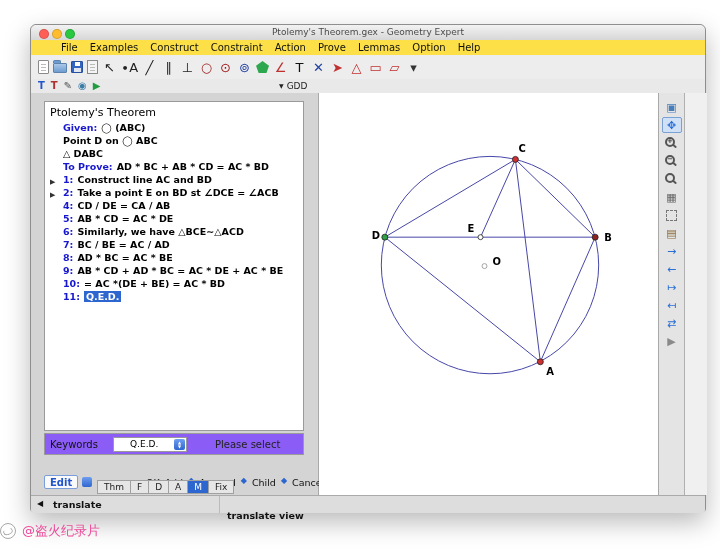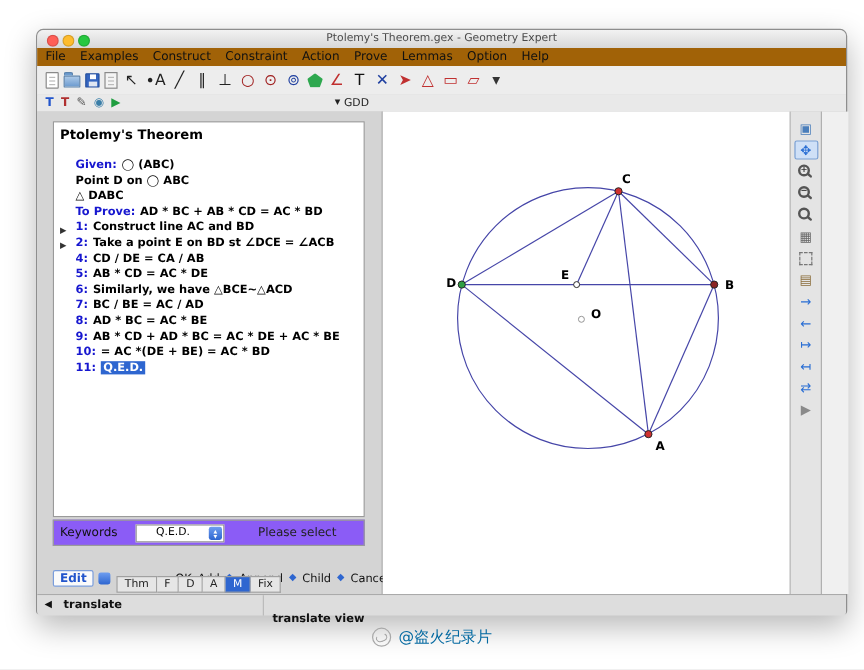--- a/index.html
+++ b/index.html
@@ -5,37 +5,37 @@
   html,body{margin:0;padding:0}
   body{width:720px;height:558px;background:#ffffff;font-family:"DejaVu Sans",sans-serif;position:relative;overflow:hidden}
 
   .window{position:absolute;left:30px;top:24px;width:676px;height:488px;background:#ececec;border:1px solid #8e8e8e;border-radius:6px 6px 3px 3px;box-shadow:0 10px 26px rgba(0,0,0,.28);box-sizing:border-box}
 
   .titlebar{position:absolute;top:0;left:0;right:0;height:15px;background:linear-gradient(#f2f2f2,#d7d7d7);border-bottom:1px solid #b5b5b5;border-radius:6px 6px 0 0}
   .tl{position:absolute;top:4px;width:8px;height:8px;border-radius:50%;border:0.5px solid rgba(0,0,0,.15)}
   .tl.red{left:8px;background:#ff5f57}.tl.yellow{left:21px;background:#febc2e}.tl.green{left:34px;background:#28c840}
   .wtitle{position:absolute;left:0;right:0;text-align:center;font-size:9px;line-height:15px;color:#4a4a4a}
 
-  .menubar{position:absolute;top:15px;left:0;right:0;height:15px;background:#a16207;border-bottom:1px solid #cfcfcf;display:flex;align-items:center;padding-left:1px}
+  .menubar{position:absolute;top:15px;left:0;right:0;height:15px;background:#fde047;border-bottom:1px solid #cfcfcf;display:flex;align-items:center;padding-left:24px}
   .menu-item{font-size:10px;color:#111;padding:0 6px;line-height:15px}
 
   .toolbar{position:absolute;top:30px;left:0;right:0;height:24px;background:#ededed;border-bottom:1px solid #c8c8c8;display:flex;align-items:center;padding-left:7px;gap:4px}
   .gicon{font-size:13px;line-height:1;display:inline-block;min-width:15px;text-align:center}
 
   .subtoolbar{position:absolute;top:54px;left:0;right:0;height:14px;background:#e9e9e9;border-bottom:1px solid #c5c5c5}
   #subtools{position:absolute;left:7px;top:0;height:14px;display:flex;align-items:center;gap:6px}
   .stool{font-size:10px;line-height:14px;font-weight:bold}
   .gdd{position:absolute;left:248px;top:0;font-size:9px;color:#222;line-height:14px}
   .gdd .caret{font-size:6px;margin-right:3px;vertical-align:1px}
 
   .main{position:absolute;top:68px;left:0;right:0;height:402px;background:#d8d8d8}
 
   .left-panel{position:absolute;left:0;top:0;width:288px;height:402px;background:#d4d4d4;border-right:1px solid #a8a8a8;box-sizing:border-box}
   .proof-box{position:absolute;left:13px;top:8px;width:260px;height:330px;background:#fff;border:1px solid #9a9a9a;box-sizing:border-box;padding:4px 5px;overflow:hidden}
-  .ptitle{font-size:11px;font-weight:bold;color:#000;margin-bottom:12px}
+  .ptitle{font-size:11px;font-weight:normal;color:#000;margin-bottom:2px}
   .pline{font-size:9.5px;font-weight:bold;color:#000;line-height:13px;position:relative;padding-left:13px;white-space:nowrap}
   .pline .arrow{position:absolute;left:0;top:3px;font-size:7px;color:#333}
   .kw,.num{color:#1717cf;margin-right:4px}
   .sel{background:#2e66d0;color:#fff;padding:0 2px}
 
   .keywords-box{position:absolute;left:13px;top:340px;width:260px;height:22px;background:#8b5cf6;border:1px solid #9a9a9a;box-sizing:border-box}
   .kw-label{position:absolute;left:5px;top:5px;font-size:10px;color:#111}
   .combo{position:absolute;left:68px;top:3px;width:74px;height:15px;background:#fff;border:1px solid #999;box-sizing:border-box;font-size:9px;line-height:13px;padding-left:16px}
   .stepper{position:absolute;right:1px;top:1px;width:11px;height:11px;background:linear-gradient(#6f9ef0,#2e66d0);border-radius:2px;display:flex;flex-direction:column;align-items:center;justify-content:center}
   .stepper i{font-style:normal;color:#fff;font-size:4px;line-height:4px}
@@ -60,21 +60,21 @@
   .rtool.active{background:#cfe0f7;border:1px solid #7aa0d4;border-radius:2px}
 
   .vscroll{position:absolute;left:654px;top:0;width:22px;height:402px;background:#f0f0f0}
 
   .statusbar{position:absolute;left:0;right:0;top:470px;height:17px;background:#dddddd;border-top:1px solid #aaa;border-radius:0 0 3px 3px}
   .sb-arrow{position:absolute;left:6px;top:4px;font-size:8px;color:#111;line-height:8px}
   .sb-left{position:absolute;left:22px;top:3px;font-size:9.5px;font-weight:bold;color:#111}
   .sb-div{position:absolute;left:188px;top:0;bottom:0;width:1px;background:#bbb}
   .sb-center{position:absolute;left:196px;top:14px;font-size:9.5px;font-weight:bold;color:#111}
 
-  .watermark{position:absolute;left:0;right:0;top:522px;display:flex;justify-content:center;align-items:center;gap:6px;color:#0369a1}
+  .watermark{position:absolute;left:0;right:0;top:522px;display:flex;align-items:center;gap:6px;color:#ec4899}
   .wm-logo{width:16px;height:16px;border:1.5px solid #a8a8a8;border-radius:50%;position:relative;box-sizing:border-box}
   .wm-logo::after{content:"";position:absolute;left:2px;top:4px;width:8px;height:5px;border:1.2px solid #a8a8a8;border-radius:50%;border-top-color:transparent;transform:rotate(-20deg)}
   .wm-text{font-size:13px}
 
   
   .css-icon{display:inline-block;position:relative;box-sizing:border-box}
   .icon-page{width:11px;height:14px;background:#fff;border:1px solid #8a8a8a;border-radius:1px}
   .icon-page2{width:11px;height:14px;background:#f4f4f4;border:1px solid #8a8a8a}
   .icon-page::after,.icon-page2::after{content:"";position:absolute;left:2px;top:3px;width:5px;height:1px;background:#bbb;box-shadow:0 3px 0 #bbb,0 6px 0 #bbb}
   .icon-folder{width:14px;height:10px;margin-top:2px;background:linear-gradient(#abc8e8,#6d9cd0);border:1px solid #5b83ad;border-radius:1px}

